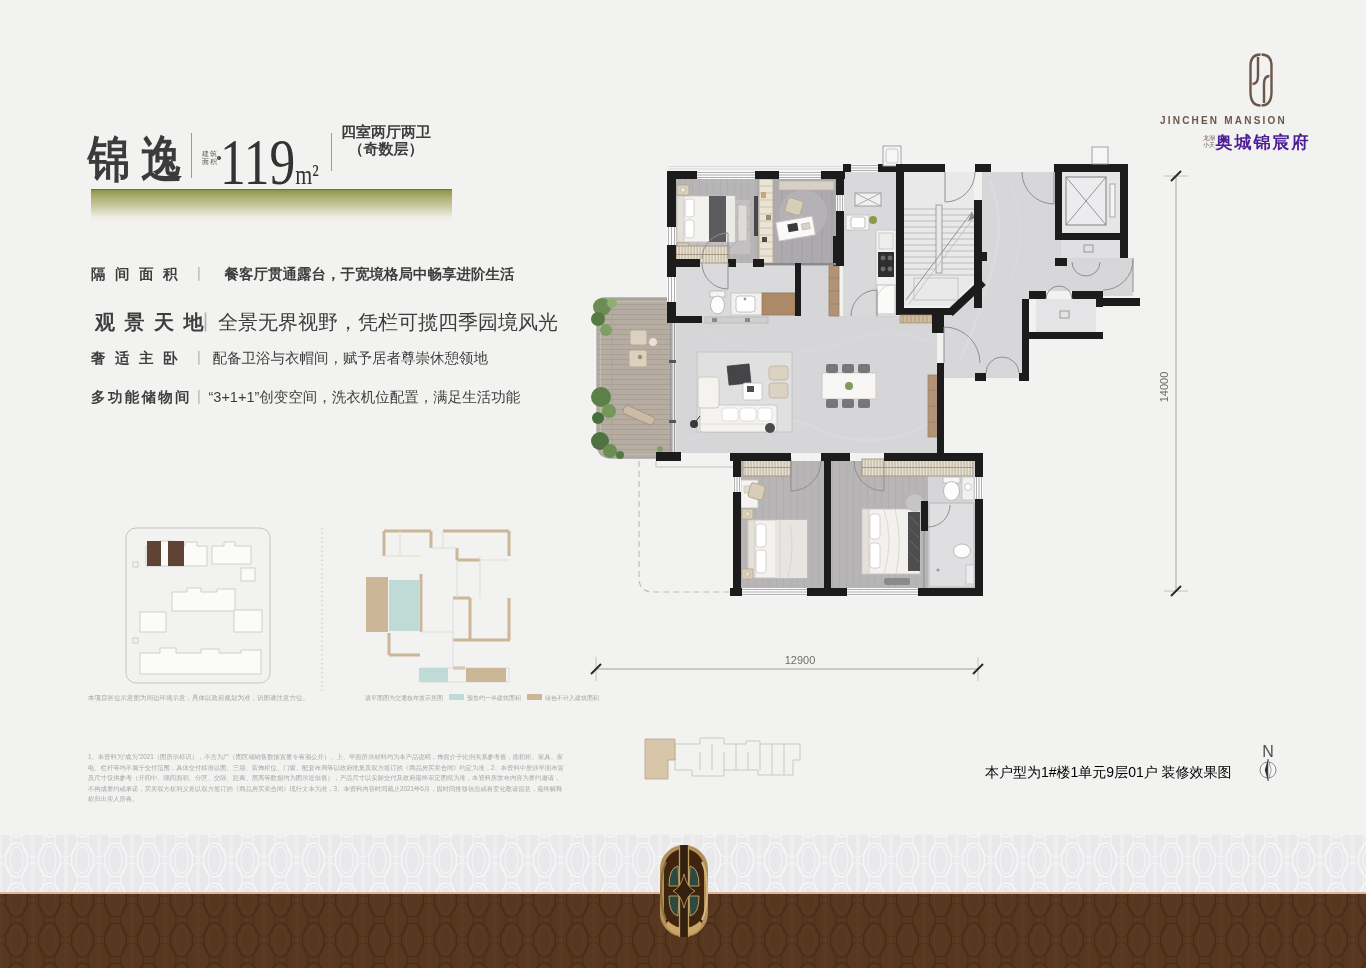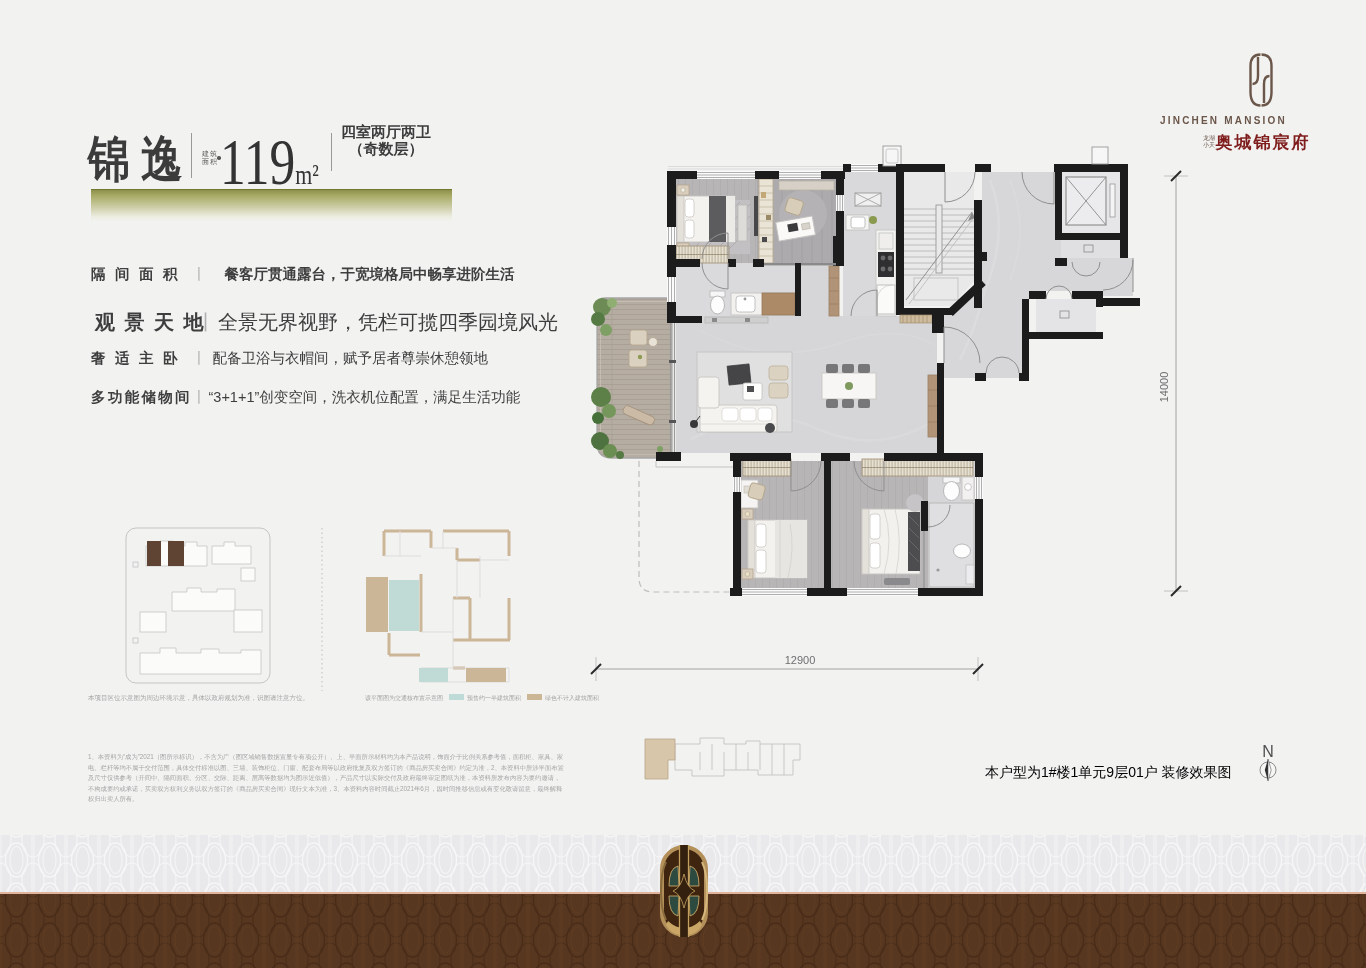--- a/index.html
+++ b/index.html
@@ -809,15 +809,15 @@
 <div class="abs" style="left:88px;top:694px;font-size:6.5px;color:#a5a5a5;white-space:nowrap;">本项目区位示意图为周边环境示意，具体以政府规划为准，识图请注意方位。</div>
 
 <div class="abs" style="left:365px;top:694px;font-size:6px;color:#a5a5a5;white-space:nowrap;">该平面图为交通核布置示意图<span style="display:inline-block;width:15px;height:6px;background:#bedbd7;margin:0 3px 0 6px;"></span>预售约一半建筑面积<span style="display:inline-block;width:15px;height:6px;background:#cbb696;margin:0 3px 0 6px;"></span>绿色不计入建筑面积</div>
 
 <div class="abs" style="left:88px;top:752px;width:476px;font-size:6.3px;line-height:10.6px;color:#a6a6a6;">1、本资料为“成为”2021（图所示标识），不含为广（图区域销售数据置显专有项公开）、上、平面所示材料均为本产品说明，饰面介于比例关系参考值，面积柜、家具、家电、栏杆等均不属于交付范围，具体交付标准以图、三墙、装饰柜位、门窗、配套布局等以政府批复及双方签订的《商品房买卖合同》约定为准，2、本资料中所涉平面布置及尺寸仅供参考（开间中、隔间面积、分区、交际、距离、层高等数据均为图示近似值），产品尺寸以实际交付及政府最终审定图纸为准，本资料所发布内容为要约邀请，不构成要约或承诺，买卖双方权利义务以双方签订的《商品房买卖合同》现行文本为准，3、本资料内容时间截止2021年6月，因时间推移信息或有变化敬请留意，最终解释权归出卖人所有。</div>
 
 <div class="abs" style="left:985px;top:764px;font-size:14px;color:#000000;">本户型为1#楼1单元9层01户 装修效果图</div>
 
 <div class="abs" style="left:1160px;top:115px;width:206px;text-align:left;font-size:10px;letter-spacing:2.2px;color:#6b564a;font-weight:bold;">JINCHEN MANSION</div>
 
-<div class="abs serif" style="left:1160px;top:131px;width:206px;text-align:center;font-size:17px;letter-spacing:2px;color:#7f1d1d;font-weight:bold;">奥城锦宸府</div>
+<div class="abs serif" style="left:1160px;top:131px;width:206px;text-align:center;font-size:17px;letter-spacing:2px;color:#4c1d95;font-weight:bold;">奥城锦宸府</div>
 
 <div class="abs" style="left:1203px;top:135px;font-size:6px;line-height:6.5px;color:#6b564a;">龙湖<br>小天</div>
 
 </body></html>

